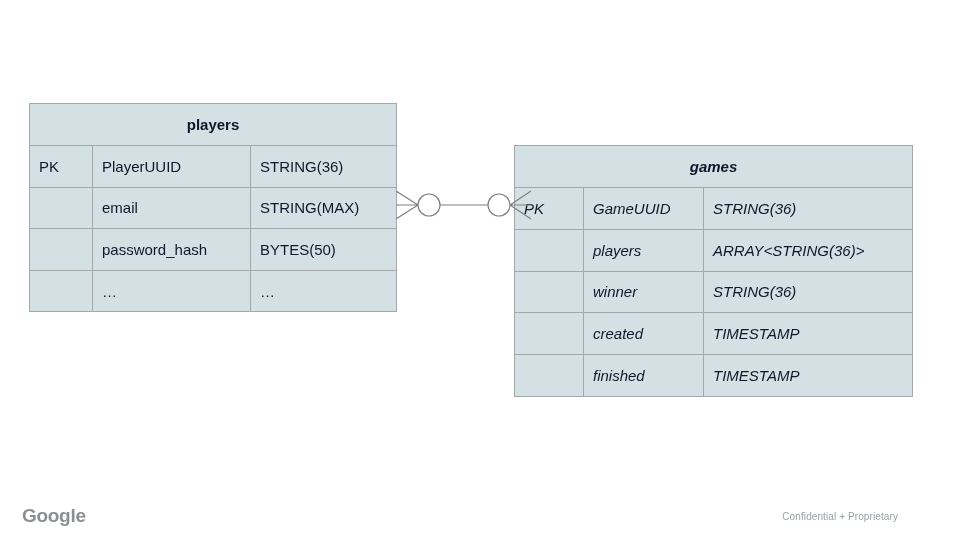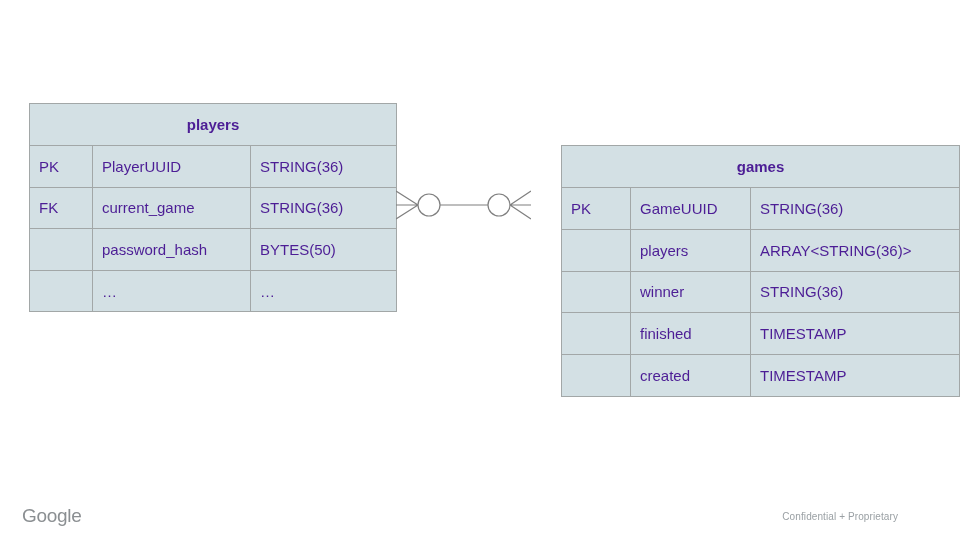--- a/index.html
+++ b/index.html
@@ -16,21 +16,21 @@
   }
   .etable-wrap { position: absolute; }
   table.etable {
     border-collapse: collapse;
     table-layout: fixed;
     background: #d3e0e4;
   }
   table.etable td, table.etable th {
     border: 1px solid #a2a7a7;
     font-size: 15px;
-    color: #4c1d95;
+    color: #0f172a;
     font-weight: normal;
     padding: 0 0 0 9px;
     text-align: left;
     vertical-align: middle;
     overflow: hidden;
     white-space: nowrap;
   }
   table.etable th.tbl-title {
     text-align: center;
     font-weight: bold;
@@ -40,21 +40,21 @@
   table.players-t td { height: 40.6px; }
   table.games-t td { height: 40.8px; }
   .b { font-weight: bold; margin-left: 20px; }
   .connector-svg { position: absolute; left: 396px; top: 185px; }
   .brand {
     position: absolute;
     left: 22px;
     top: 505px;
     font-size: 19px;
     color: #8b8f92;
-    font-weight: 400;
+    font-weight: 700;
     letter-spacing: -0.3px;
   }
   .confidential {
     position: absolute;
     right: 62px;
     top: 511px;
     font-size: 10px;
     color: #9aa0a4;
     letter-spacing: 0.1px;
   }
@@ -74,39 +74,39 @@
       <tbody>
           <tr>
         <th class="tbl-title" colspan="3">players</th>
       </tr>
       <tr>
         <td class="b">PK</td>
         <td class="b">PlayerUUID</td>
         <td class="b">STRING(36)</td>
       </tr>
       <tr>
-        <td class="b">FK</td>
-        <td>current_game</td>
-        <td>STRING(36)</td>
+        <td></td>
+        <td>email</td>
+        <td>STRING(MAX)</td>
       </tr>
       <tr>
         <td></td>
         <td>password_hash</td>
         <td>BYTES(50)</td>
       </tr>
       <tr>
         <td></td>
         <td>…</td>
         <td>…</td>
       </tr>
     </tbody>
       </table>
   </div>
 
-  <div class="etable-wrap" style="left:561px; top:145px;">
+  <div class="etable-wrap" style="left:514px; top:145px;font-style:italic;">
     <table class="etable games-t">
       <colgroup>
           <col style="width:69px">
           <col style="width:120px">
           <col style="width:209px">
         </colgroup>
       <tbody>
           <tr>
         <th class="tbl-title" colspan="3">games</th>
       </tr>
@@ -120,26 +120,26 @@
         <td>players</td>
         <td>ARRAY&lt;STRING(36)&gt;</td>
       </tr>
       <tr>
         <td></td>
         <td>winner</td>
         <td>STRING(36)</td>
       </tr>
       <tr>
         <td></td>
-        <td>finished</td>
+        <td>created</td>
         <td>TIMESTAMP</td>
       </tr>
       <tr>
         <td></td>
-        <td>created</td>
+        <td>finished</td>
         <td>TIMESTAMP</td>
       </tr>
     </tbody>
       </table>
   </div>
 
   <svg class="connector-svg" width="135" height="40" viewBox="0 0 135 40">
     <g stroke="#7f7f7f" stroke-width="1.2" fill="none">
       <path d="M22,20 L0,6 M22,20 L0,20 M22,20 L0,34"></path>
       <circle cx="33" cy="20" r="11" fill="#ffffff"></circle>

